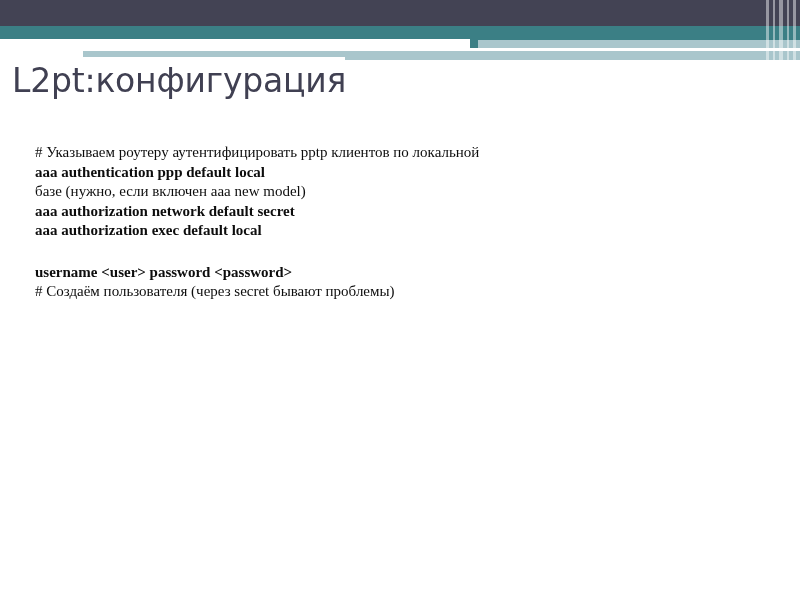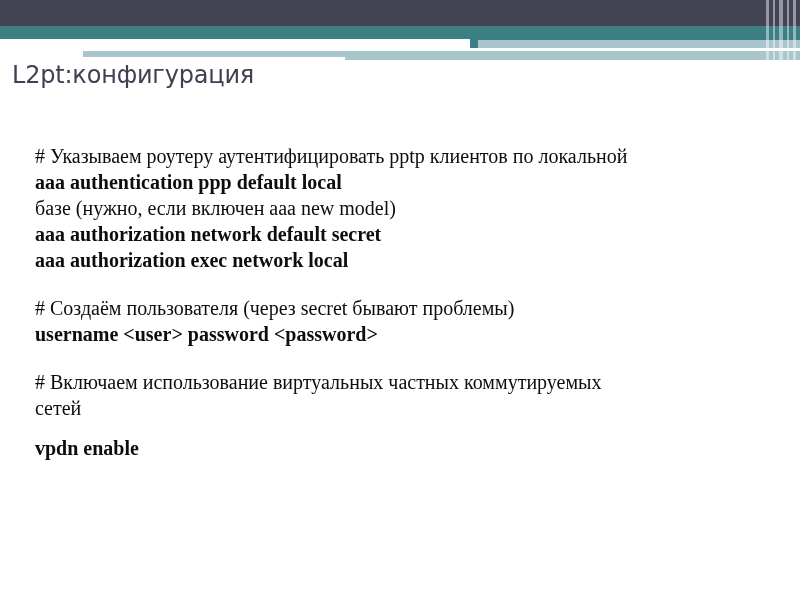--- a/index.html
+++ b/index.html
@@ -119,36 +119,36 @@
     background: rgba(255,255,255,0.45);
   }
 
   
   .title {
     position: absolute;
     left: 12px;
     top: 62px;
     width: 700px;
     font-family: "DejaVu Sans", sans-serif;
-    font-size: 24px;
+    font-size: 33px;
     font-weight: 400;
     line-height: 1.15;
     color: #404052;
     letter-spacing: -0.2px;
     white-space: nowrap;
   }
 
   
   .body-block {
     position: absolute;
     left: 35px;
     top: 143px;
     width: 700px;
     font-family: "Liberation Serif", serif;
-    font-size: 20px;
+    font-size: 15px;
     line-height: 1.30;
     color: #0d0d0d;
   }
   .line {
     white-space: pre-wrap;
   }
   .line.cmd {
     font-weight: bold;
   }
   .line.blank {
@@ -182,29 +182,23 @@
   </div>
 
   <div class="title">L2pt:конфигурация</div>
 
   <div class="body-block" id="body-block">
       <div>
         <div class="line"># Указываем роутеру аутентифицировать pptp клиентов по локальной</div>
         <div class="line cmd">aaa authentication ppp default local</div>
         <div class="line">базе (нужно, если включен aaa new model)</div>
         <div class="line cmd">aaa authorization network default secret</div>
-        <div class="line cmd">aaa authorization exec network local</div>
+        <div class="line cmd">aaa authorization exec default local</div>
       </div>
       <div class="line blank"></div>
       <div>
+        <div class="line cmd">username &lt;user&gt; password &lt;password&gt;</div>
         <div class="line"># Создаём пользователя (через secret бывают проблемы)</div>
-        <div class="line cmd">username &lt;user&gt; password &lt;password&gt;</div>
       </div>
       <div class="line blank"></div>
-      <div>
-        <div class="line"># Включаем использование виртуальных частных коммутируемых</div>
-        <div class="line">сетей</div>
-        <div class="line blank-small"></div>
-        <div class="line cmd">vpdn enable</div>
-      </div>
     </div>
 
 </div>
 
 </body></html>

